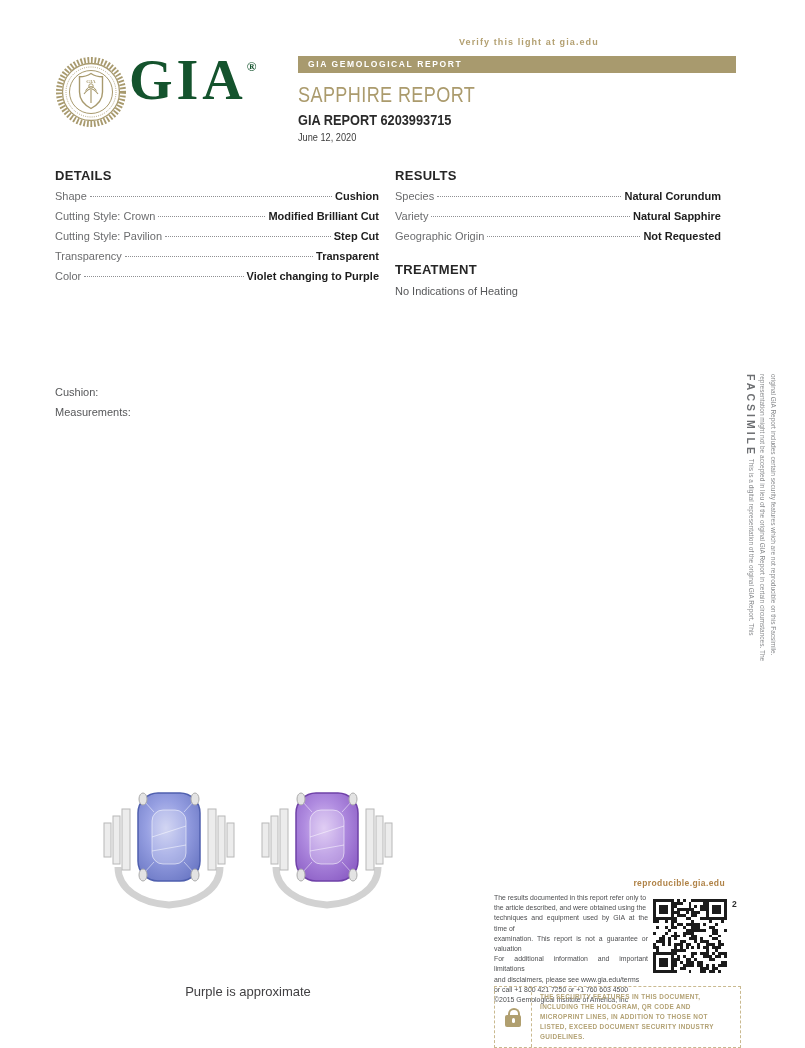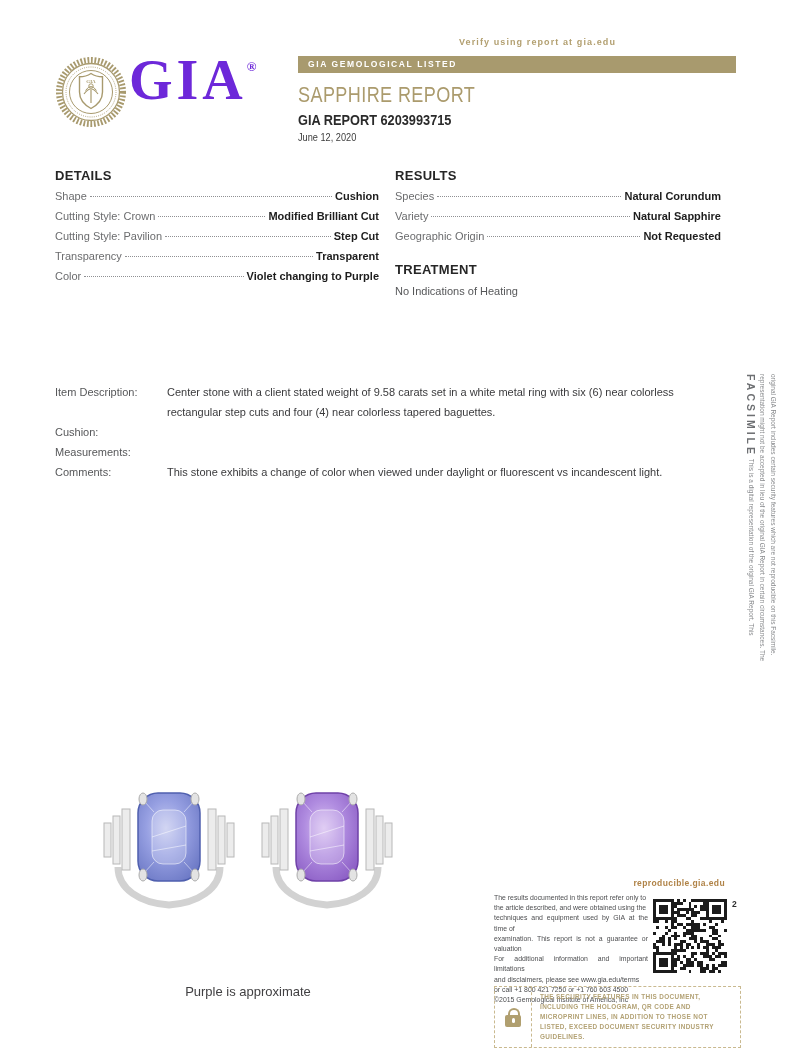--- a/index.html
+++ b/index.html
@@ -5,21 +5,21 @@
   html,body{margin:0;padding:0;background:#ffffff;}
   .page{position:relative;width:805px;height:1048px;background:#fff;overflow:hidden;
         font-family:"Liberation Sans",sans-serif;color:#231f20;}
 
   
   .verify{position:absolute;left:459px;top:37px;font-size:9px;font-weight:bold;
           letter-spacing:1.1px;color:#b3a071;text-decoration:none;}
   .logo-wrap{position:absolute;left:55px;top:54px;width:240px;height:76px;}
   .seal{position:absolute;left:0;top:2px;}
   .logo-text{position:absolute;left:74px;top:-6px;font-family:"Liberation Serif",serif;
-             font-weight:bold;font-size:56px;letter-spacing:4px;color:#6d28d9;}
+             font-weight:bold;font-size:56px;letter-spacing:4px;color:#14532d;}
   .logo-reg{font-size:13px;vertical-align:28px;letter-spacing:0;}
   .head-right{position:absolute;left:298px;top:56px;width:438px;}
   .banner{height:17px;line-height:17px;background:#a89a6e;color:#fff;font-size:8.5px;
           font-weight:bold;letter-spacing:1.6px;padding-left:10px;box-sizing:border-box;}
   .rpt-title{margin-top:9px;font-size:22px;color:#ab9b6d;letter-spacing:.5px;
              transform:scaleX(.82);transform-origin:left;white-space:nowrap;}
   .rpt-number{margin-top:4px;font-size:14.5px;font-weight:bold;color:#2b2b2b;
               transform:scaleX(.88);transform-origin:left;white-space:nowrap;}
   .rpt-date{margin-top:4px;font-size:10px;color:#3d3d3d;transform:scaleX(.92);
             transform-origin:left;}
@@ -74,40 +74,40 @@
   .lock:after{content:"";position:absolute;left:6.5px;top:3px;width:3px;height:5px;
               background:#fff;border-radius:2px;}
   .sec-text{padding:5px 6px 5px 8px;font-size:6.4px;line-height:10px;letter-spacing:.35px;
             font-weight:bold;color:#b3a275;}
 </style>
 </head>
 <body>
 
 <div class="page">
 
-  <a class="verify" href="#">Verify using report at gia.edu</a>
+  <a class="verify" href="#">Verify this light at gia.edu</a>
 
   <div class="logo-wrap">
     <svg class="seal" width="72" height="72" viewBox="0 0 72 72">
       <circle cx="36" cy="36" r="32" fill="none" stroke="#a89a6e" stroke-width="6" stroke-dasharray="1.8 1.7"></circle>
       <circle cx="36" cy="36" r="28.5" fill="#fff" stroke="#a89a6e" stroke-width="1.3"></circle>
       <circle cx="36" cy="36" r="25" fill="none" stroke="#a89a6e" stroke-width="1" stroke-dasharray="0.9 1.3"></circle>
       <circle cx="36" cy="36" r="21.5" fill="none" stroke="#a89a6e" stroke-width="1"></circle>
       <path d="M36 17.5 C31.5 20.5 27.5 20.8 24.5 20.8 L24.5 36 C24.5 45 30.5 49.5 36 52.5 C41.5 49.5 47.5 45 47.5 36 L47.5 20.8 C44.5 20.8 40.5 20.5 36 17.5 Z" fill="#fff" stroke="#a89a6e" stroke-width="1.4"></path>
       <text x="36" y="26.5" text-anchor="middle" font-size="5" fill="#a89a6e" font-family="Liberation Serif, serif" font-weight="bold">GIA</text>
       <line x1="36" y1="47" x2="36" y2="34" stroke="#a89a6e" stroke-width="1.2"></line>
       <path d="M29 38 Q36 28 43 38" fill="none" stroke="#a89a6e" stroke-width="1.1"></path>
       <path d="M30.5 34.5 Q36 26.5 41.5 34.5" fill="none" stroke="#a89a6e" stroke-width="1"></path>
       <circle cx="36" cy="30" r="2.2" fill="none" stroke="#a89a6e" stroke-width="1"></circle>
     </svg>
     <div class="logo-text"><span>GIA</span><span class="logo-reg">®</span></div>
   </div>
 
   <div class="head-right">
-    <div class="banner">GIA GEMOLOGICAL LISTED</div>
+    <div class="banner">GIA GEMOLOGICAL REPORT</div>
     <div class="rpt-title">SAPPHIRE REPORT</div>
     <div class="rpt-number">GIA REPORT 6203993715</div>
     <div class="rpt-date">June 12, 2020</div>
   </div>
 
   <div class="col results">
     <div class="sec-head">RESULTS</div>
     <div class="dotrow">
       <span class="lbl">Species</span>
       <span class="leader"></span>
@@ -151,32 +151,24 @@
     </div>
     <div class="dotrow">
       <span class="lbl">Color</span>
       <span class="leader"></span>
       <span class="val">Violet changing to Purple</span>
     </div>
   </div>
 
   <div class="desc">
     <div class="desc-row">
-      <span class="dlbl">Item Description:</span>
-      <span class="dval">Center stone with a client stated weight of 9.58 carats set in a white metal ring with six (6) near colorless rectangular step cuts and four (4) near colorless tapered baguettes.</span>
-    </div>
-    <div class="desc-row">
       <span class="dlbl">Cushion:</span>
     </div>
     <div class="desc-row">
       <span class="dlbl">Measurements:</span>
-    </div>
-    <div class="desc-row">
-      <span class="dlbl">Comments:</span>
-      <span class="dval">This stone exhibits a change of color when viewed under daylight or fluorescent vs incandescent light.</span>
     </div>
   </div>
 
   <div class="facsimile"><span class="fhead">FACSIMILE</span><span> This is a digital representation of the original GIA Report. This representation might not be accepted in lieu of the original GIA Report in certain circumstances. The original GIA Report includes certain security features which are not reproducible on this Facsimile.</span></div>
 
   <svg class="photo" viewBox="0 0 312 136">
     <defs>
       <radialGradient id="gemBlue" cx="45%" cy="40%" r="70%">
         <stop offset="0%" stop-color="#c6caf0"></stop>
         <stop offset="45%" stop-color="#97a0e2"></stop>

